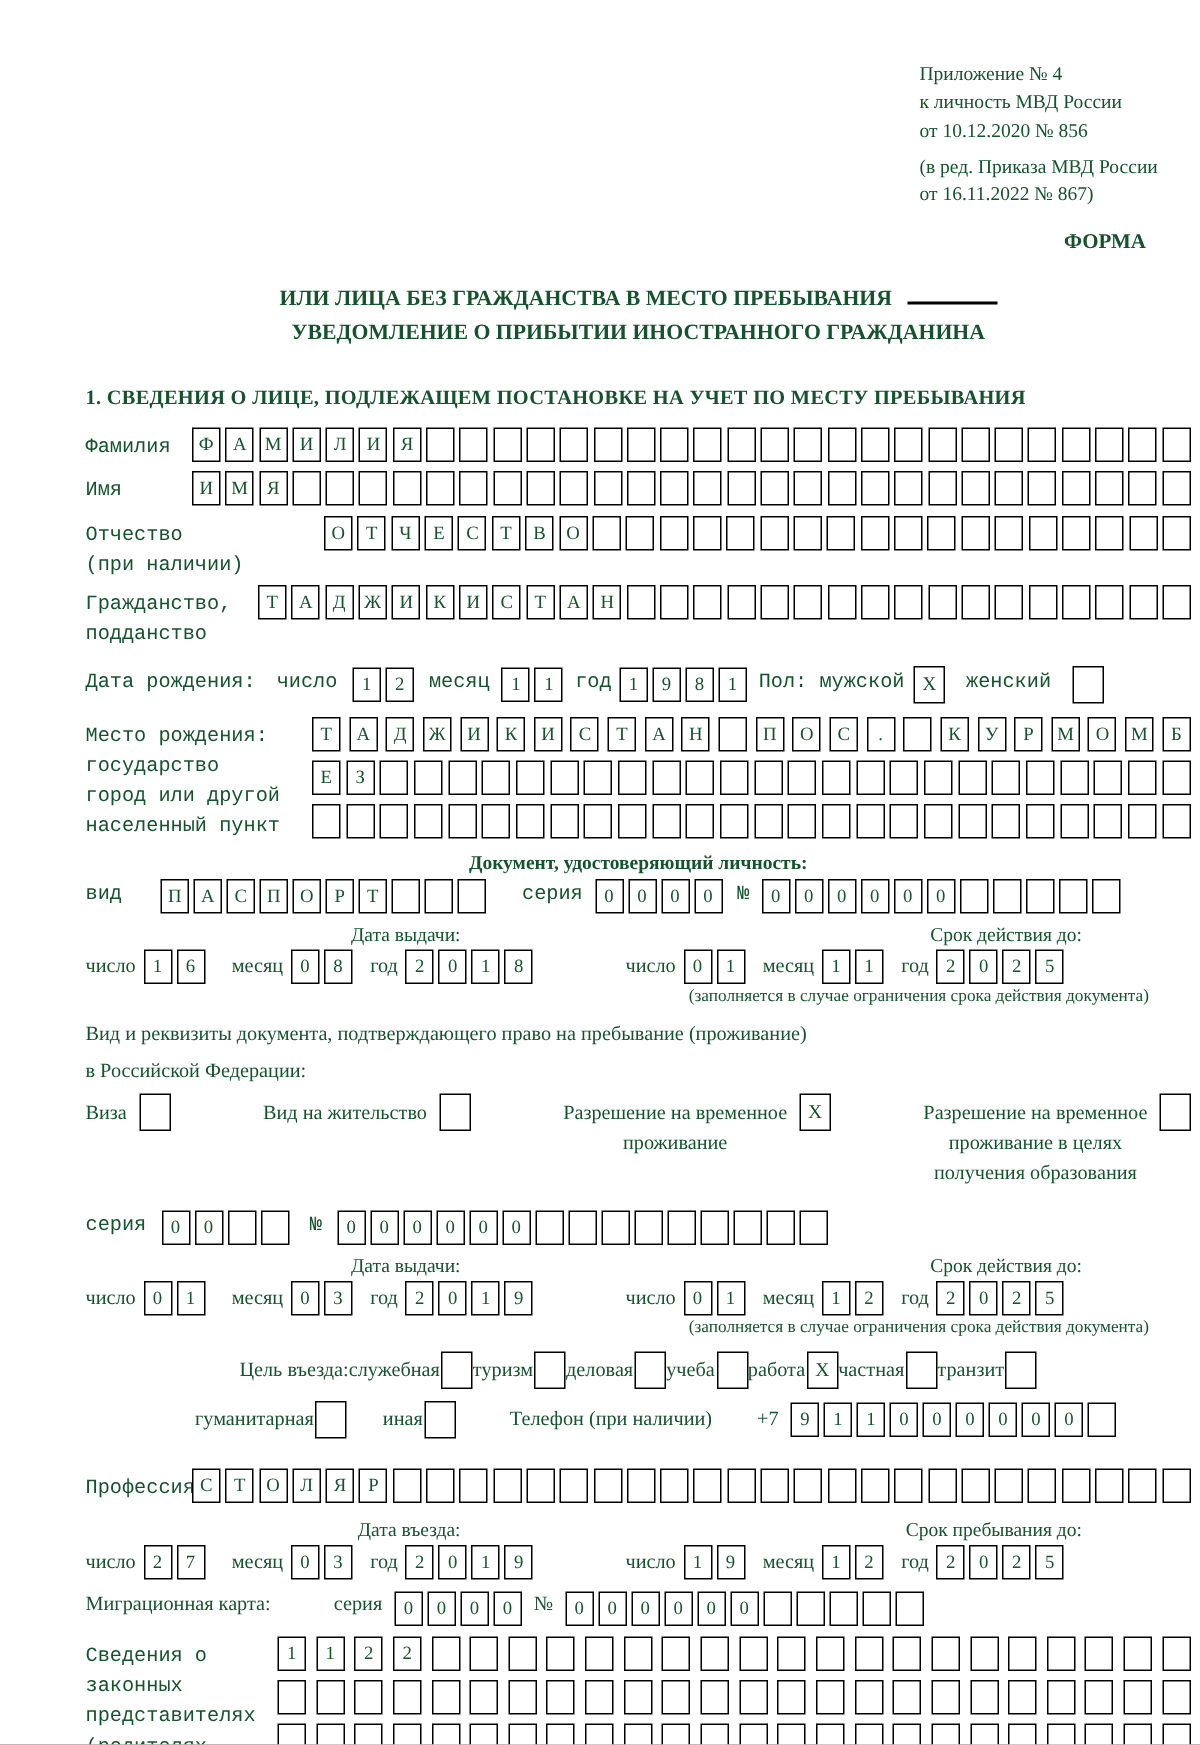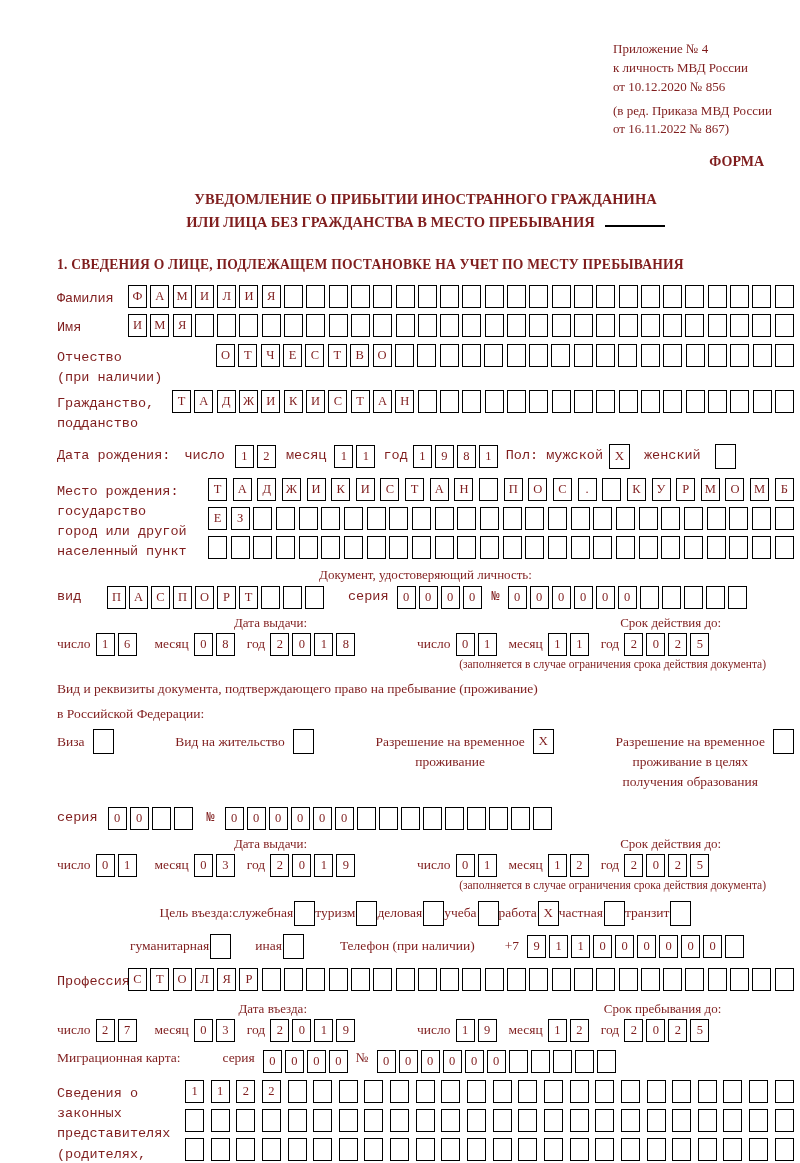--- a/index.html
+++ b/index.html
@@ -1,17 +1,17 @@
 <!DOCTYPE html>
 <html><head>
 <meta charset="utf-8">
 <style>
   html,body{margin:0;padding:0;background:#888;}
   .page{
-    width:800px;height:1163px;background:#ffffff;color:#7f1d1d;
+    width:800px;height:1163px;background:#ffffff;color:#14532d;
     font-family:"Liberation Serif","DejaVu Serif",serif;
     box-sizing:border-box;padding:40px 6px 10px 57px;
     overflow:hidden;position:relative;margin:0 auto;
   }
   .hdr{margin-left:556px;font-size:13px;line-height:1.45;}
   .hdr .gap{height:5px;}
   .forma{font-weight:bold;font-size:14px;text-align:right;padding-right:30px;margin-top:15px;}
   .title{font-weight:bold;font-size:14.5px;text-align:center;margin-top:18px;line-height:1.55;}
   .blank{display:inline-block;width:60px;border-bottom:2px solid #000;height:12px;margin-left:10px;}
   .sect{font-weight:bold;font-size:13.6px;margin-top:24px;letter-spacing:.2px;font-family:Liberation Serif, serif;}
@@ -19,21 +19,21 @@
   .flabel{font-size:13.5px;flex:none;padding-top:4px;line-height:1.5;font-family:Liberation Mono, monospace;}
   .cells{display:flex;gap:3px;flex:none;}
   .cells.stretch{flex:1;justify-content:space-between;gap:0;}
   .cell{
     flex:none;width:19px;height:23px;border:1.6px solid #000;box-sizing:border-box;
     display:flex;align-items:center;justify-content:center;
     font-size:12.5px;background:#fff;
   }
   .cell.cb{width:21px;height:25px;font-size:13px;}
   .colcells{flex:1;display:flex;flex-direction:column;gap:6px;}
-  .dochead{font-weight:normal;font-size:13px;text-align:center;margin-top:4px;}
+  .dochead{font-weight:bold;font-size:13px;text-align:center;margin-top:4px;}
   .datepair{display:flex;margin-top:6px;}
   .dp{display:flex;flex-direction:column;}
   .dp-head{font-size:13px;text-align:right;margin-bottom:2px;}
   .dp-cells{display:flex;align-items:center;font-size:13.5px;}
   .dp-cells .lab{margin-right:5px;}
   .dp-cells .grp{display:flex;gap:3px;margin-right:12px;}
   .note{font-size:11.5px;text-align:right;padding-right:28px;margin-top:2px;}
   .intro{font-size:13.5px;line-height:1.9;margin-top:6px;}
   .permits{display:flex;justify-content:space-between;margin-top:2px;}
   .permit{display:flex;align-items:flex-start;gap:8px;font-size:13.5px;}
@@ -54,22 +54,22 @@
     <div>к личность МВД России</div>
     <div>от 10.12.2020 № 856</div>
     <div class="gap"></div>
     <div>(в ред. Приказа МВД России</div>
     <div>от 16.11.2022 № 867)</div>
   </div>
 
   <div class="forma">ФОРМА</div>
 
   <div class="title">
+    <div><span>ИЛИ ЛИЦА БЕЗ ГРАЖДАНСТВА В МЕСТО ПРЕБЫВАНИЯ</span><span class="blank"></span></div>
     <div>УВЕДОМЛЕНИЕ О ПРИБЫТИИ ИНОСТРАННОГО ГРАЖДАНИНА</div>
-    <div><span>ИЛИ ЛИЦА БЕЗ ГРАЖДАНСТВА В МЕСТО ПРЕБЫВАНИЯ</span><span class="blank"></span></div>
   </div>
 
   <div class="sect">1. СВЕДЕНИЯ О ЛИЦЕ, ПОДЛЕЖАЩЕМ ПОСТАНОВКЕ НА УЧЕТ ПО МЕСТУ ПРЕБЫВАНИЯ</div>
 
   <div class="frow" style="margin-top:12px">
     <div class="flabel" style="width:71px">Фамилия</div>
     <div class="cells stretch">
         <span class="cell">Ф</span>
         <span class="cell">А</span>
         <span class="cell">М</span>
@@ -603,21 +603,21 @@
         <span class="cell">0</span>
         <span class="cell">0</span>
         <span class="cell">0</span>
         <span class="cell">0</span>
         <span class="cell">0</span>
         <span class="cell">0</span>
         <span class="cell"></span>
       </span>
   </div>
 
-  <div class="frow" style="margin-top:9px">
+  <div class="frow" style="margin-top:20px">
     <div class="flabel" style="width:71px">Профессия</div>
     <div class="cells stretch">
         <span class="cell">С</span>
         <span class="cell">Т</span>
         <span class="cell">О</span>
         <span class="cell">Л</span>
         <span class="cell">Я</span>
         <span class="cell">Р</span>
         <span class="cell"></span>
         <span class="cell"></span>

